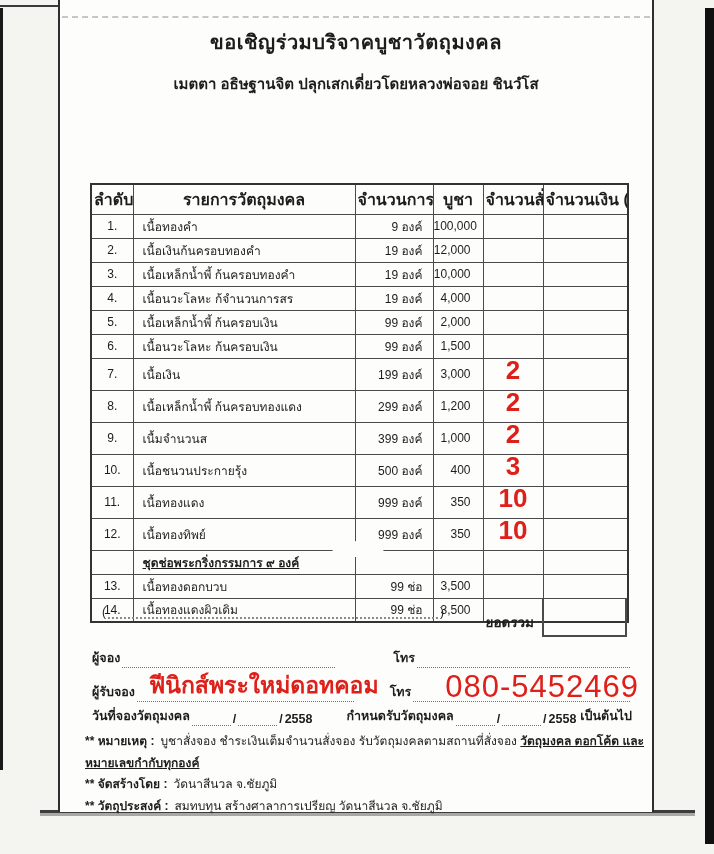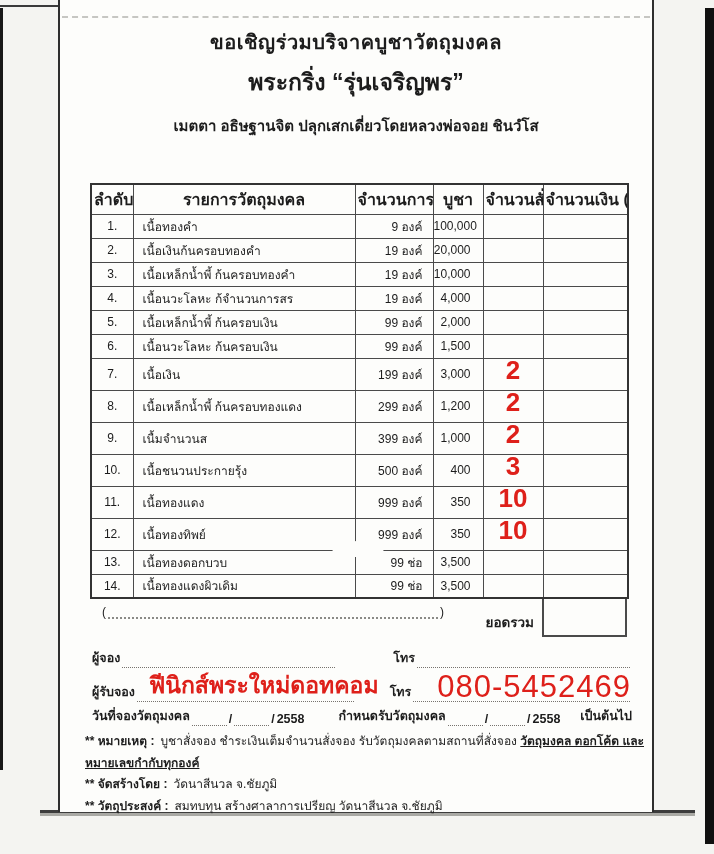--- a/index.html
+++ b/index.html
@@ -50,47 +50,46 @@
 
   
   .form-row { position: absolute; left: 32px; width: 540px; display: flex; align-items: flex-end; font-size: 12.5px; text-align: right; }
   .leader { border-bottom: 1.6px dotted #77736e; height: 12px; }
   .fr-1 { top: 648px; }
   .fr-2 { top: 672px; height: 30px; }
   .fr-3 { top: 706px; }
   .lbl { font-weight: bold; white-space: nowrap; }
   .fill { position: relative; flex: 1; border-bottom: 1.6px dotted #77736e; margin: 0 2px; height: 14px; }
   .red-name { position: absolute; left: 12px; bottom: -2px; color: var(--red); font-weight: bold; font-size: 23px; white-space: nowrap; }
-  .red-phone { position: absolute; left: 24px; bottom: -4px; color: var(--red); font-weight: 400; font-size: 31px; letter-spacing: 1px; white-space: nowrap; }
+  .red-phone { position: absolute; left: 32px; bottom: -4px; color: var(--red); font-weight: 400; font-size: 31px; letter-spacing: 1px; white-space: nowrap; }
   .gap { width: 56px; }
   .gap2 { width: 34px; }
   .date-sep, .date-year, .date-suffix { white-space: nowrap; font-weight: bold; }
   .date-year { margin-left: 2px; }
-  .date-suffix { margin-left: 20px; }
+  .date-suffix { margin-left: 4px; }
 
   
   .notes { position: absolute; left: 25px; top: 731px; width: 560px; font-size: 12px; line-height: 21.5px; }
   .note-line .nlabel { font-weight: bold; margin-right: 6px; white-space: nowrap; }
   .note-line .nunder { font-weight: bold; text-decoration: underline; }
 </style>
 </head>
 <body>
 
 <div class="stage">
   <div class="edge-strip-left"></div>
   <div class="edge-strip-right"></div>
   <div class="edge-tick-topleft"></div>
   <div class="page-bottom-line"></div>
 
   <div class="page">
     <div class="dashed-top"></div>
 
     <div class="doc-header">
       <div class="title-1">ขอเชิญร่วมบริจาคบูชาวัตถุมงคล</div>
-      <div class="title-2">พระกริ่ง “รุ่นเจริญพร”</div>
       <div class="title-3">เมตตา อธิษฐานจิต ปลุกเสกเดี่ยวโดยหลวงพ่อจอย ชินวํโส</div>
     </div>
 
     <table class="order-table">
       <colgroup>
         <col style="width:42px">
           <col style="width:222px">
           <col style="width:78px">
         <col style="width:50px">
           <col style="width:60px">
@@ -112,21 +111,21 @@
     <td class="cell-item">เนื้อทองคำ</td>
     <td class="cell-qty">9 องค์</td>
     <td class="cell-price">100,000</td>
     <td class="cell-order"><span class="red-num"></span></td>
     <td class="cell-amount"></td>
   </tr>
           <tr>
     <td class="cell-no">2.</td>
     <td class="cell-item">เนื้อเงินก้นครอบทองคำ</td>
     <td class="cell-qty">19 องค์</td>
-    <td class="cell-price">20,000</td>
+    <td class="cell-price">12,000</td>
     <td class="cell-order"><span class="red-num"></span></td>
     <td class="cell-amount"></td>
   </tr>
           <tr>
     <td class="cell-no">3.</td>
     <td class="cell-item">เนื้อเหล็กน้ำพี้ ก้นครอบทองคำ</td>
     <td class="cell-qty">19 องค์</td>
     <td class="cell-price">10,000</td>
     <td class="cell-order"><span class="red-num"></span></td>
     <td class="cell-amount"></td>
@@ -195,20 +194,28 @@
     <td class="cell-order"><span class="red-num">10</span></td>
     <td class="cell-amount"></td>
   </tr>
           <tr>
     <td class="cell-no">12.</td>
     <td class="cell-item">เนื้อทองทิพย์</td>
     <td class="cell-qty">999 องค์</td>
     <td class="cell-price">350</td>
     <td class="cell-order"><span class="red-num">10</span></td>
     <td class="cell-amount"></td>
+  </tr>
+          <tr>
+    <td class="cell-no"></td>
+    <td class="section-label">ชุดช่อพระกริ่งกรรมการ ๙ องค์</td>
+    <td></td>
+    <td></td>
+    <td></td>
+    <td></td>
   </tr>
           <tr>
     <td class="cell-no">13.</td>
     <td class="cell-item">เนื้อทองดอกบวบ</td>
     <td class="cell-qty">99 ช่อ</td>
     <td class="cell-price">3,500</td>
     <td class="cell-order"><span class="red-num"></span></td>
     <td class="cell-amount"></td>
   </tr>
           <tr>

